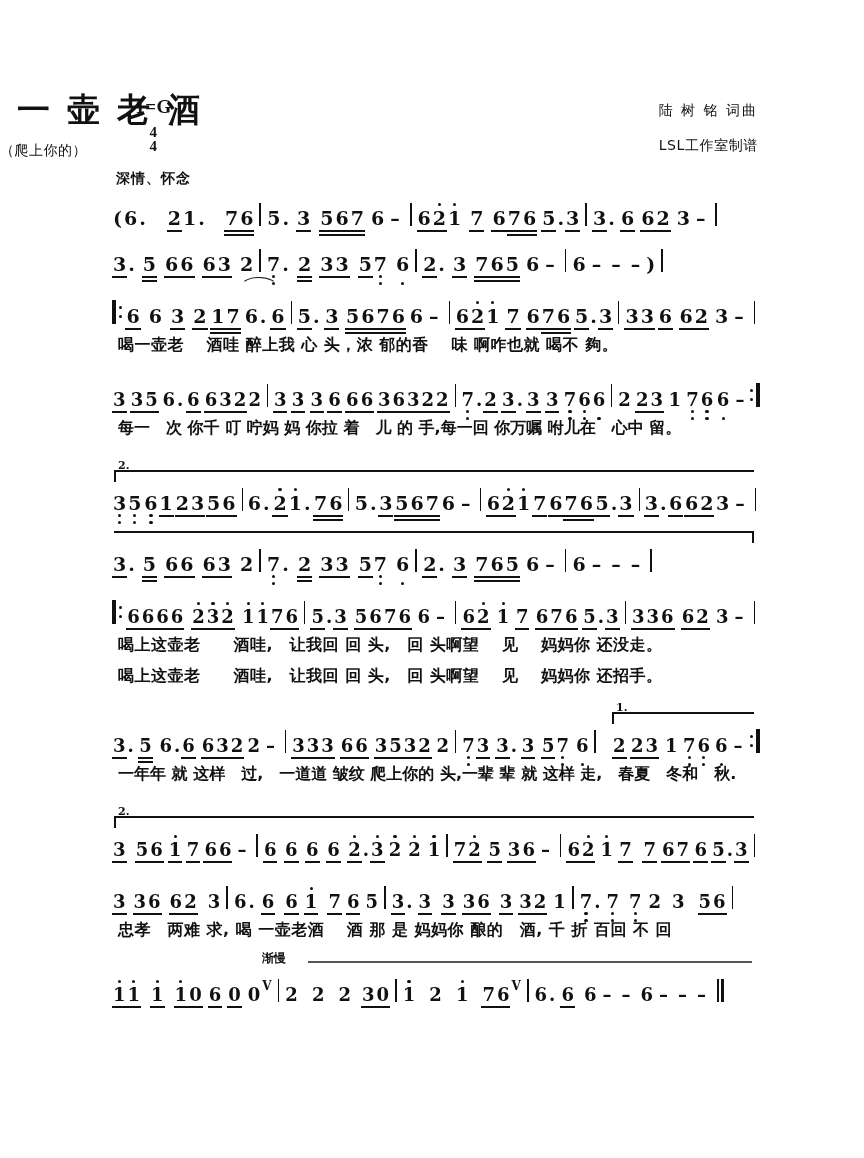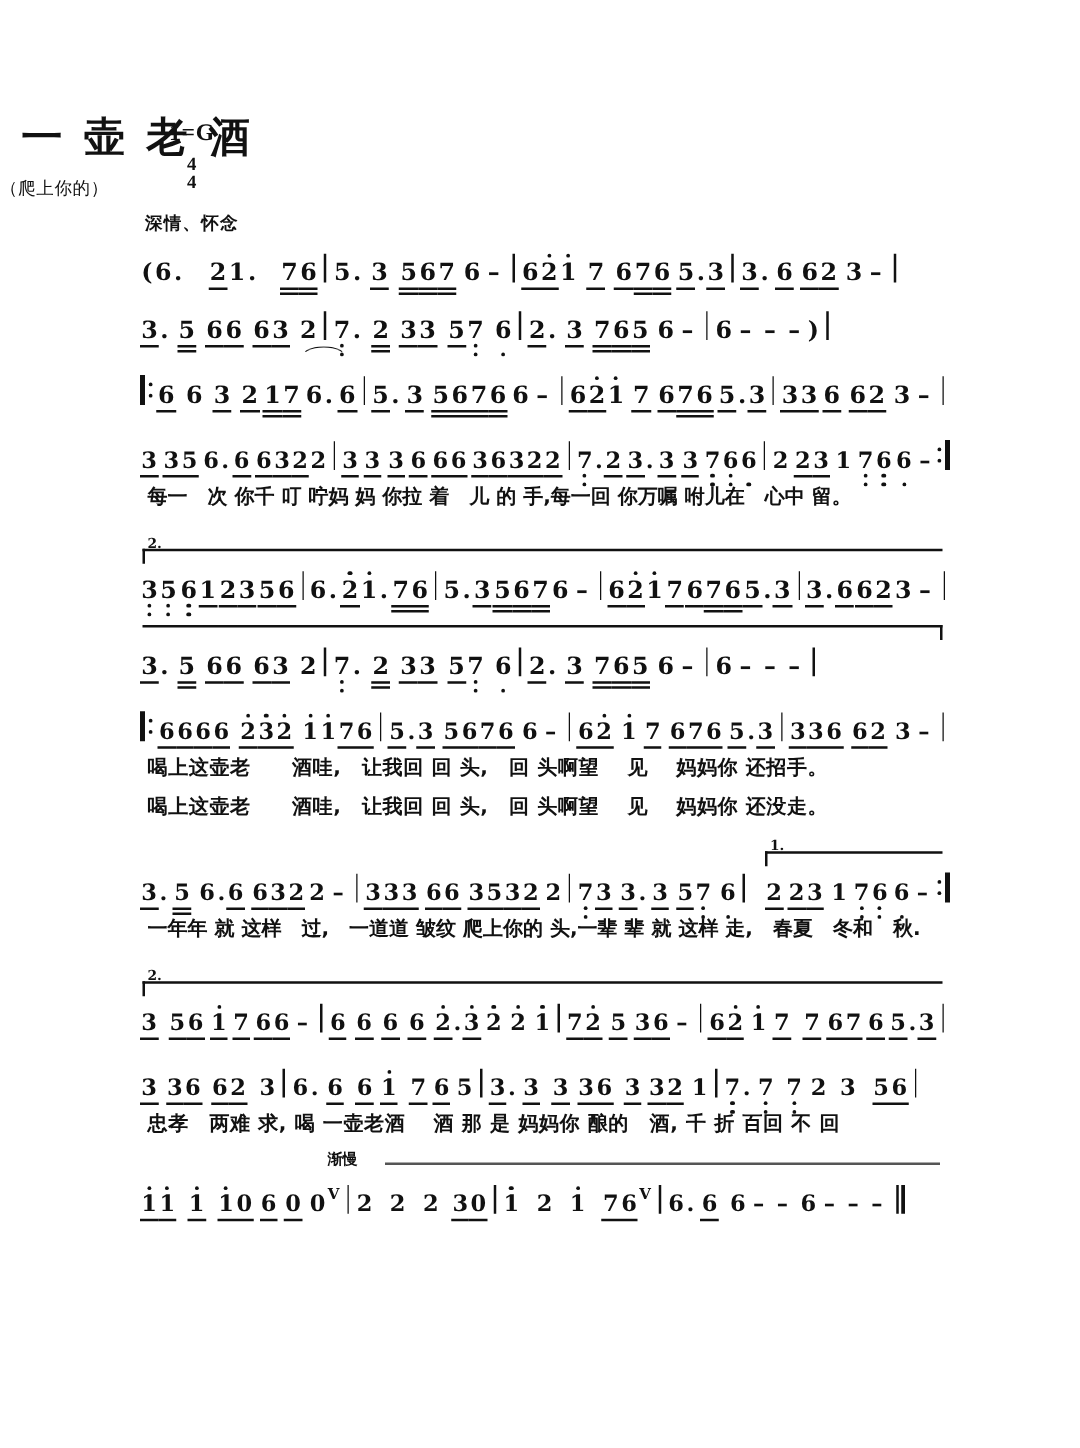--- a/index.html
+++ b/index.html
@@ -345,20 +345,24 @@
         </span>
       </div>
       <div class="mood">深情、怀念</div>
     </div>
 
     <div class="title-block">
       <div class="title">一壶老酒</div>
       <div class="subtitle">（爬上你的）</div>
     </div>
 
+    <div class="credit-block">
+      <div class="credit-line">陆 树 铭 词曲</div>
+      <div class="credit-line">LSL工作室制谱</div>
+    </div>
 
   </div>
 
   <div class="score">
 
     <div class="system">
       <div class="notes">
         <span class="n">(</span>
         <span class="n">6</span>
           <span class="n dot">.</span>
@@ -518,20 +522,21 @@
         <span class="sp" style="width:4px"></span>
         <span class="n b1">6</span>
         <span class="sp" style="width:8px"></span>
         <span class="n b1">6</span>
           <span class="n b1">2</span>
         <span class="sp" style="width:7px"></span>
         <span class="n">3</span>
         <span class="n dash">–</span>
         <span class="bar"></span>
       </div>
+      <div class="lyrics">喝一壶老　 酒哇 醉上我 心 头，浓 郁的香　 味 啊咋也就 喝不 夠。</div>
     </div>
 
     <div class="gap-md"></div>
 
     <div class="system">
       <div class="notes compact">
         <span class="n b1">3</span>
         <span class="sp" style="width:6px"></span>
         <span class="n b1">3</span>
           <span class="n b1">5</span>
@@ -776,22 +781,22 @@
           <span class="n b1">3</span>
           <span class="n b1">6</span>
         <span class="sp" style="width:8px"></span>
         <span class="n b1">6</span>
           <span class="n b1">2</span>
         <span class="sp" style="width:7px"></span>
         <span class="n">3</span>
         <span class="n dash">–</span>
         <span class="bar"></span>
       </div>
+      <div class="lyrics">喝上这壶老　　酒哇,　让我回 回 头,　回 头啊望　 见　 妈妈你 还没走。</div>
       <div class="lyrics">喝上这壶老　　酒哇,　让我回 回 头,　回 头啊望　 见　 妈妈你 还招手。</div>
-      <div class="lyrics">喝上这壶老　　酒哇,　让我回 回 头,　回 头啊望　 见　 妈妈你 还没走。</div>
     </div>
 
     <div class="gap-md"></div>
 
     <div class="system">
       <div class="volta">
         <div class="vtick" style="left:498px"></div>
         <div class="vline" style="left:498px;width:142px"></div>
         <div class="vnum" style="left:502px">1.</div>
       </div>

